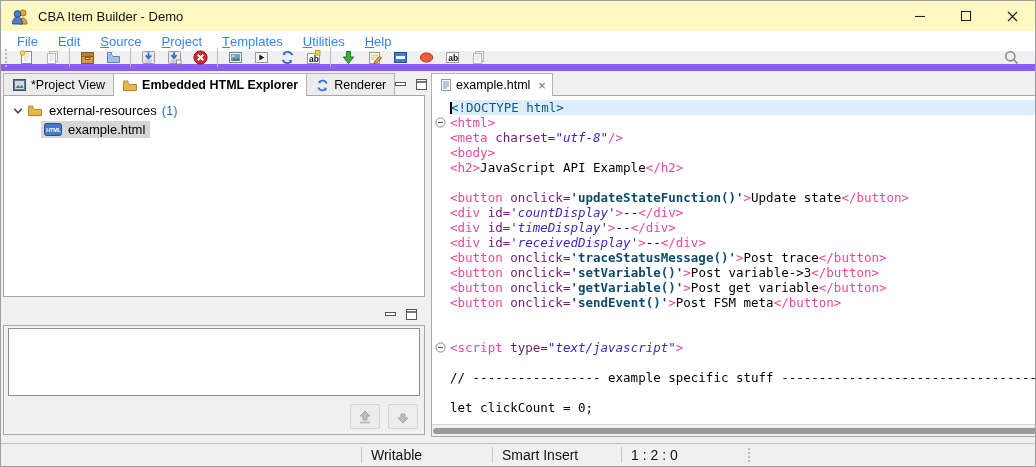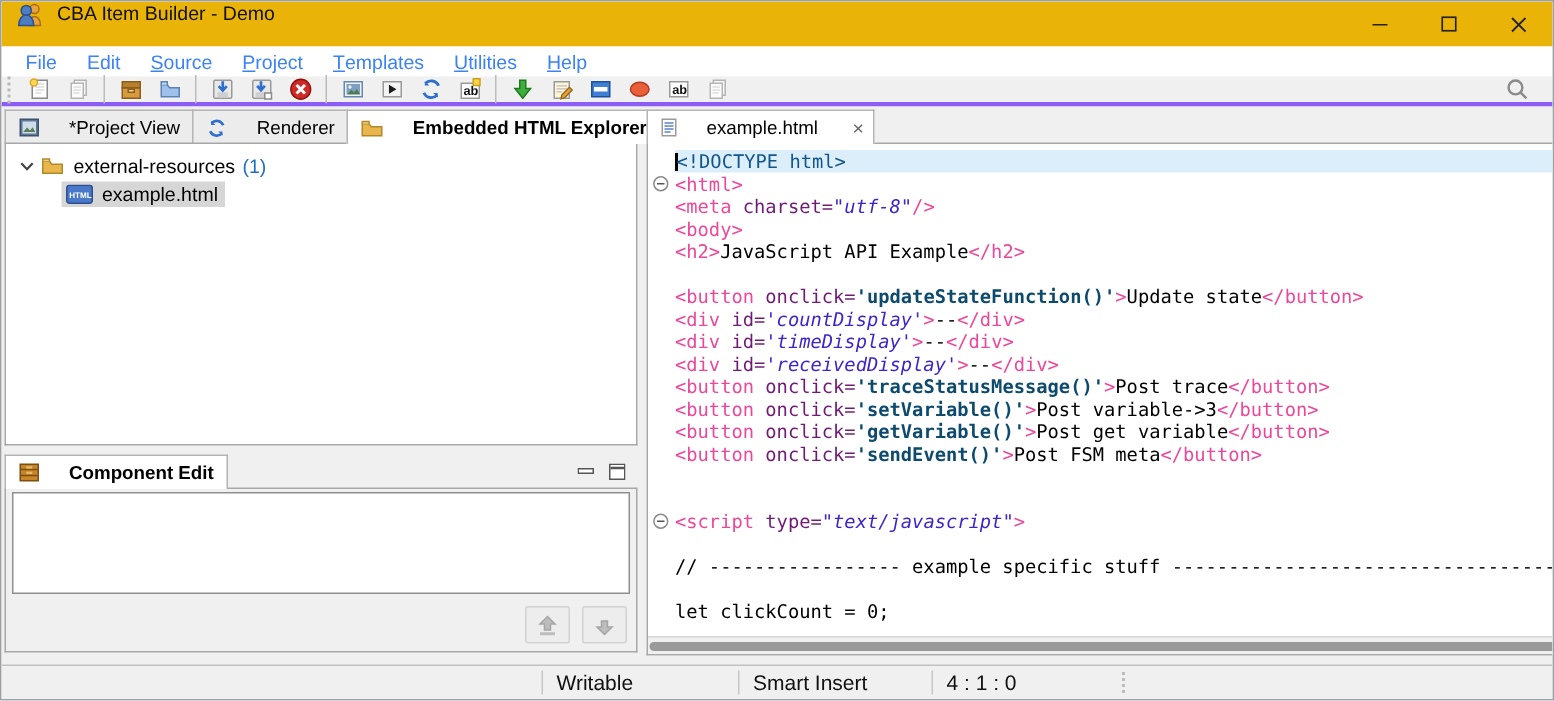--- a/index.html
+++ b/index.html
@@ -2,49 +2,49 @@
 <html><head>
 <meta charset="utf-8">
 <style>
   * { margin:0; padding:0; box-sizing:border-box; }
   html,body { background:#d9d9d9; }
   body { font-family:"Liberation Sans", sans-serif; }
   .window { width:1036px; height:467px; background:#fff; border:1px solid #9aa0a6;
             display:flex; flex-direction:column; overflow:hidden; }
 
   
-  .titlebar { height:30px; display:flex; align-items:flex-start; padding-left:10px; background:#eab308; flex:none; }
+  .titlebar { height:30px; display:flex; align-items:center; padding-left:10px; background:#fef9c3; flex:none; }
   .app-icon { width:19px; height:17px; margin-right:8px; flex:none; }
   .title-text { font-size:13px; color:#111; }
   .win-controls { margin-left:auto; display:flex; height:100%; }
   .win-btn { width:46px; height:100%; display:flex; align-items:center; justify-content:center; color:#222; }
 
   
   .menubar { height:20px; display:flex; align-items:center; padding-left:6px; background:#fff; font-size:13px; flex:none; }
   .menu-item { padding:0 10px; height:20px; display:flex; align-items:center; color:#3b82f6; cursor:default; }
   .menu-item u { text-decoration:underline; }
 
   
-  .toolbar { height:20px; background:#f0f0f0; border-bottom:3px solid #8b5cf6; display:flex;
+  .toolbar { height:20px; background:#f0f0f0; border-bottom:7px solid #8b5cf6; display:flex;
              align-items:center; padding-left:3px; flex:none; }
   .tb-grip { width:4px; height:18px; border-left:2px dotted #b9b9b9; margin:0 4px 0 1px; }
   .tb-btn { width:24px; height:24px; display:flex; align-items:center; justify-content:center; margin:0 1px; }
   .tb-sep { width:1px; height:19px; background:#bcbcbc; margin:0 4px; }
   .tb-search { margin-left:auto; margin-right:12px; }
 
   
   .main { flex:1; display:flex; background:#f0f0f0; overflow:hidden; }
   .left-col { width:422px; flex:none; display:flex; flex-direction:column; margin:2px 0 8px 2px; }
   .sash-v { width:6px; flex:none; }
   .right-col { flex:1; display:flex; flex-direction:column; margin:2px 2px 6px 0; }
 
   
   .vtabbar { height:23px; display:flex; align-items:stretch; background:#f0f0f0; flex:none; position:relative; }
   .vtabbar::after { content:""; position:absolute; left:0; right:0; bottom:0; height:1px; background:#a8a8a8; }
-  .vtab { display:flex; align-items:center; gap:19px; padding:0 8px; font-size:12.5px; color:#000;
+  .vtab { display:flex; align-items:center; gap:4px; padding:0 8px; font-size:12.5px; color:#000;
           background:#ececec; border:1px solid #b4b4b4; border-bottom:none; white-space:nowrap; position:relative; }
   .vtab + .vtab { margin-left:-1px; }
   .vtab.active { background:#fff; font-weight:bold; z-index:2; }
   .vtab .close-x { color:#666; font-size:13px; margin-left:4px; font-weight:normal; }
   .panel-ctrls { margin-left:auto; display:flex; align-items:center; gap:10px; padding-right:8px; }
   .mini-ico, .maxi-ico { display:block; }
 
   
   .tree-panel { flex:1; display:flex; flex-direction:column; min-height:0; }
   .tree-content { flex:1; background:#fff; border:1px solid #a8a8a8; border-top:none; padding-top:5px; overflow:hidden; }
@@ -274,39 +274,39 @@
             <div class="vtab">
               <span style="display: flex;">
                 <svg width="15" height="14" viewBox="0 0 15 14">
                   <rect x="1.5" y="1.5" width="12" height="11" fill="#5f7a96" stroke="#3c536e"></rect>
                   <rect x="3" y="3" width="9" height="8" fill="#cfdcea"></rect>
                   <path d="M3.5 10 l2.5-3 2 2 1.8-2.2 1.7 3.2 z" fill="#5a7d5a"></path>
                 </svg>
               </span>
               <span>*Project View</span>
             </div>
+            <div class="vtab active">
+              <span style="display: flex;">
+                <svg width="16" height="13" viewBox="0 0 16 13">
+                  <path d="M1.5 3.5 h4.5 l1.5 2 h7 v6 h-13 z" fill="#e8b64c" stroke="#b08a28"></path>
+                  <path d="M1.5 3.5 v-1.5 h4.5 v1.5" fill="#f2d089" stroke="#b08a28"></path>
+                </svg>
+              </span>
+              <span>Embedded HTML Explorer</span>
+            </div>
             <div class="vtab">
               <span style="display: flex;">
                 <svg width="15" height="15" viewBox="0 0 17 17">
                   <path d="M13.4 6.2 A5.3 5.3 0 0 0 4.6 4.6" fill="none" stroke="#2f6fd0" stroke-width="2"></path>
                   <path d="M4.2 2.8 v3.2 h3.2 z" fill="#2f6fd0"></path>
                   <path d="M3.6 10.8 A5.3 5.3 0 0 0 12.4 12.4" fill="none" stroke="#2f6fd0" stroke-width="2"></path>
                   <path d="M12.8 14.2 v-3.2 h-3.2 z" fill="#2f6fd0"></path>
                 </svg>
               </span>
               <span>Renderer</span>
-            </div>
-            <div class="vtab active">
-              <span style="display: flex;">
-                <svg width="16" height="13" viewBox="0 0 16 13">
-                  <path d="M1.5 3.5 h4.5 l1.5 2 h7 v6 h-13 z" fill="#e8b64c" stroke="#b08a28"></path>
-                  <path d="M1.5 3.5 v-1.5 h4.5 v1.5" fill="#f2d089" stroke="#b08a28"></path>
-                </svg>
-              </span>
-              <span>Embedded HTML Explorer</span>
             </div>
             <div class="panel-ctrls">
               <svg class="mini-ico" width="11" height="9" viewBox="0 0 11 9">
                 <rect x="0.5" y="2.5" width="10" height="3" fill="#fff" stroke="#555"></rect>
               </svg>
               <svg class="maxi-ico" width="11" height="11" viewBox="0 0 11 11">
                 <rect x="0.5" y="0.5" width="10" height="10" fill="#fff" stroke="#555"></rect>
                 <path d="M1 3 h9" stroke="#555" stroke-width="1.6"></path>
               </svg>
             </div>
@@ -334,29 +334,20 @@
                   </svg>
                 </span>
                 <span>example.html</span>
               </span>
             </div>
           </div>
       </div>
 
       <div class="ce-panel">
         <div class="vtabbar">
-          <div class="vtab active">
-            <svg width="15" height="14" viewBox="0 0 15 14">
-              <rect x="1.5" y="1.5" width="12" height="11" fill="#c8862a" stroke="#7a4f12"></rect>
-              <path d="M2 5 h11 M2 9 h11" stroke="#7a4f12"></path>
-              <rect x="5.5" y="2.8" width="4" height="1.6" fill="#e8b964"></rect>
-              <rect x="5.5" y="6.4" width="4" height="1.6" fill="#e8b964"></rect>
-            </svg>
-            <span>Component Edit</span>
-          </div>
           <div class="panel-ctrls">
             <svg class="mini-ico" width="11" height="9" viewBox="0 0 11 9">
                 <rect x="0.5" y="2.5" width="10" height="3" fill="#fff" stroke="#555"></rect>
               </svg>
             <svg class="maxi-ico" width="11" height="11" viewBox="0 0 11 11">
                 <rect x="0.5" y="0.5" width="10" height="10" fill="#fff" stroke="#555"></rect>
                 <path d="M1 3 h9" stroke="#555" stroke-width="1.6"></path>
               </svg>
           </div>
         </div>
@@ -500,17 +491,17 @@
     </div>
   </div>
 
   <div class="statusbar">
     <div class="sb-spacer"></div>
     <div class="sb-sep"></div>
     <div class="sb-cell sb-writable">Writable</div>
     <div class="sb-sep"></div>
     <div class="sb-cell sb-insert">Smart Insert</div>
     <div class="sb-sep"></div>
-    <div class="sb-cell sb-pos">4 : 1 : 0</div>
+    <div class="sb-cell sb-pos">1 : 2 : 0</div>
     <div class="sb-grip"></div>
   </div>
 
 </div>
 
 </body></html>

